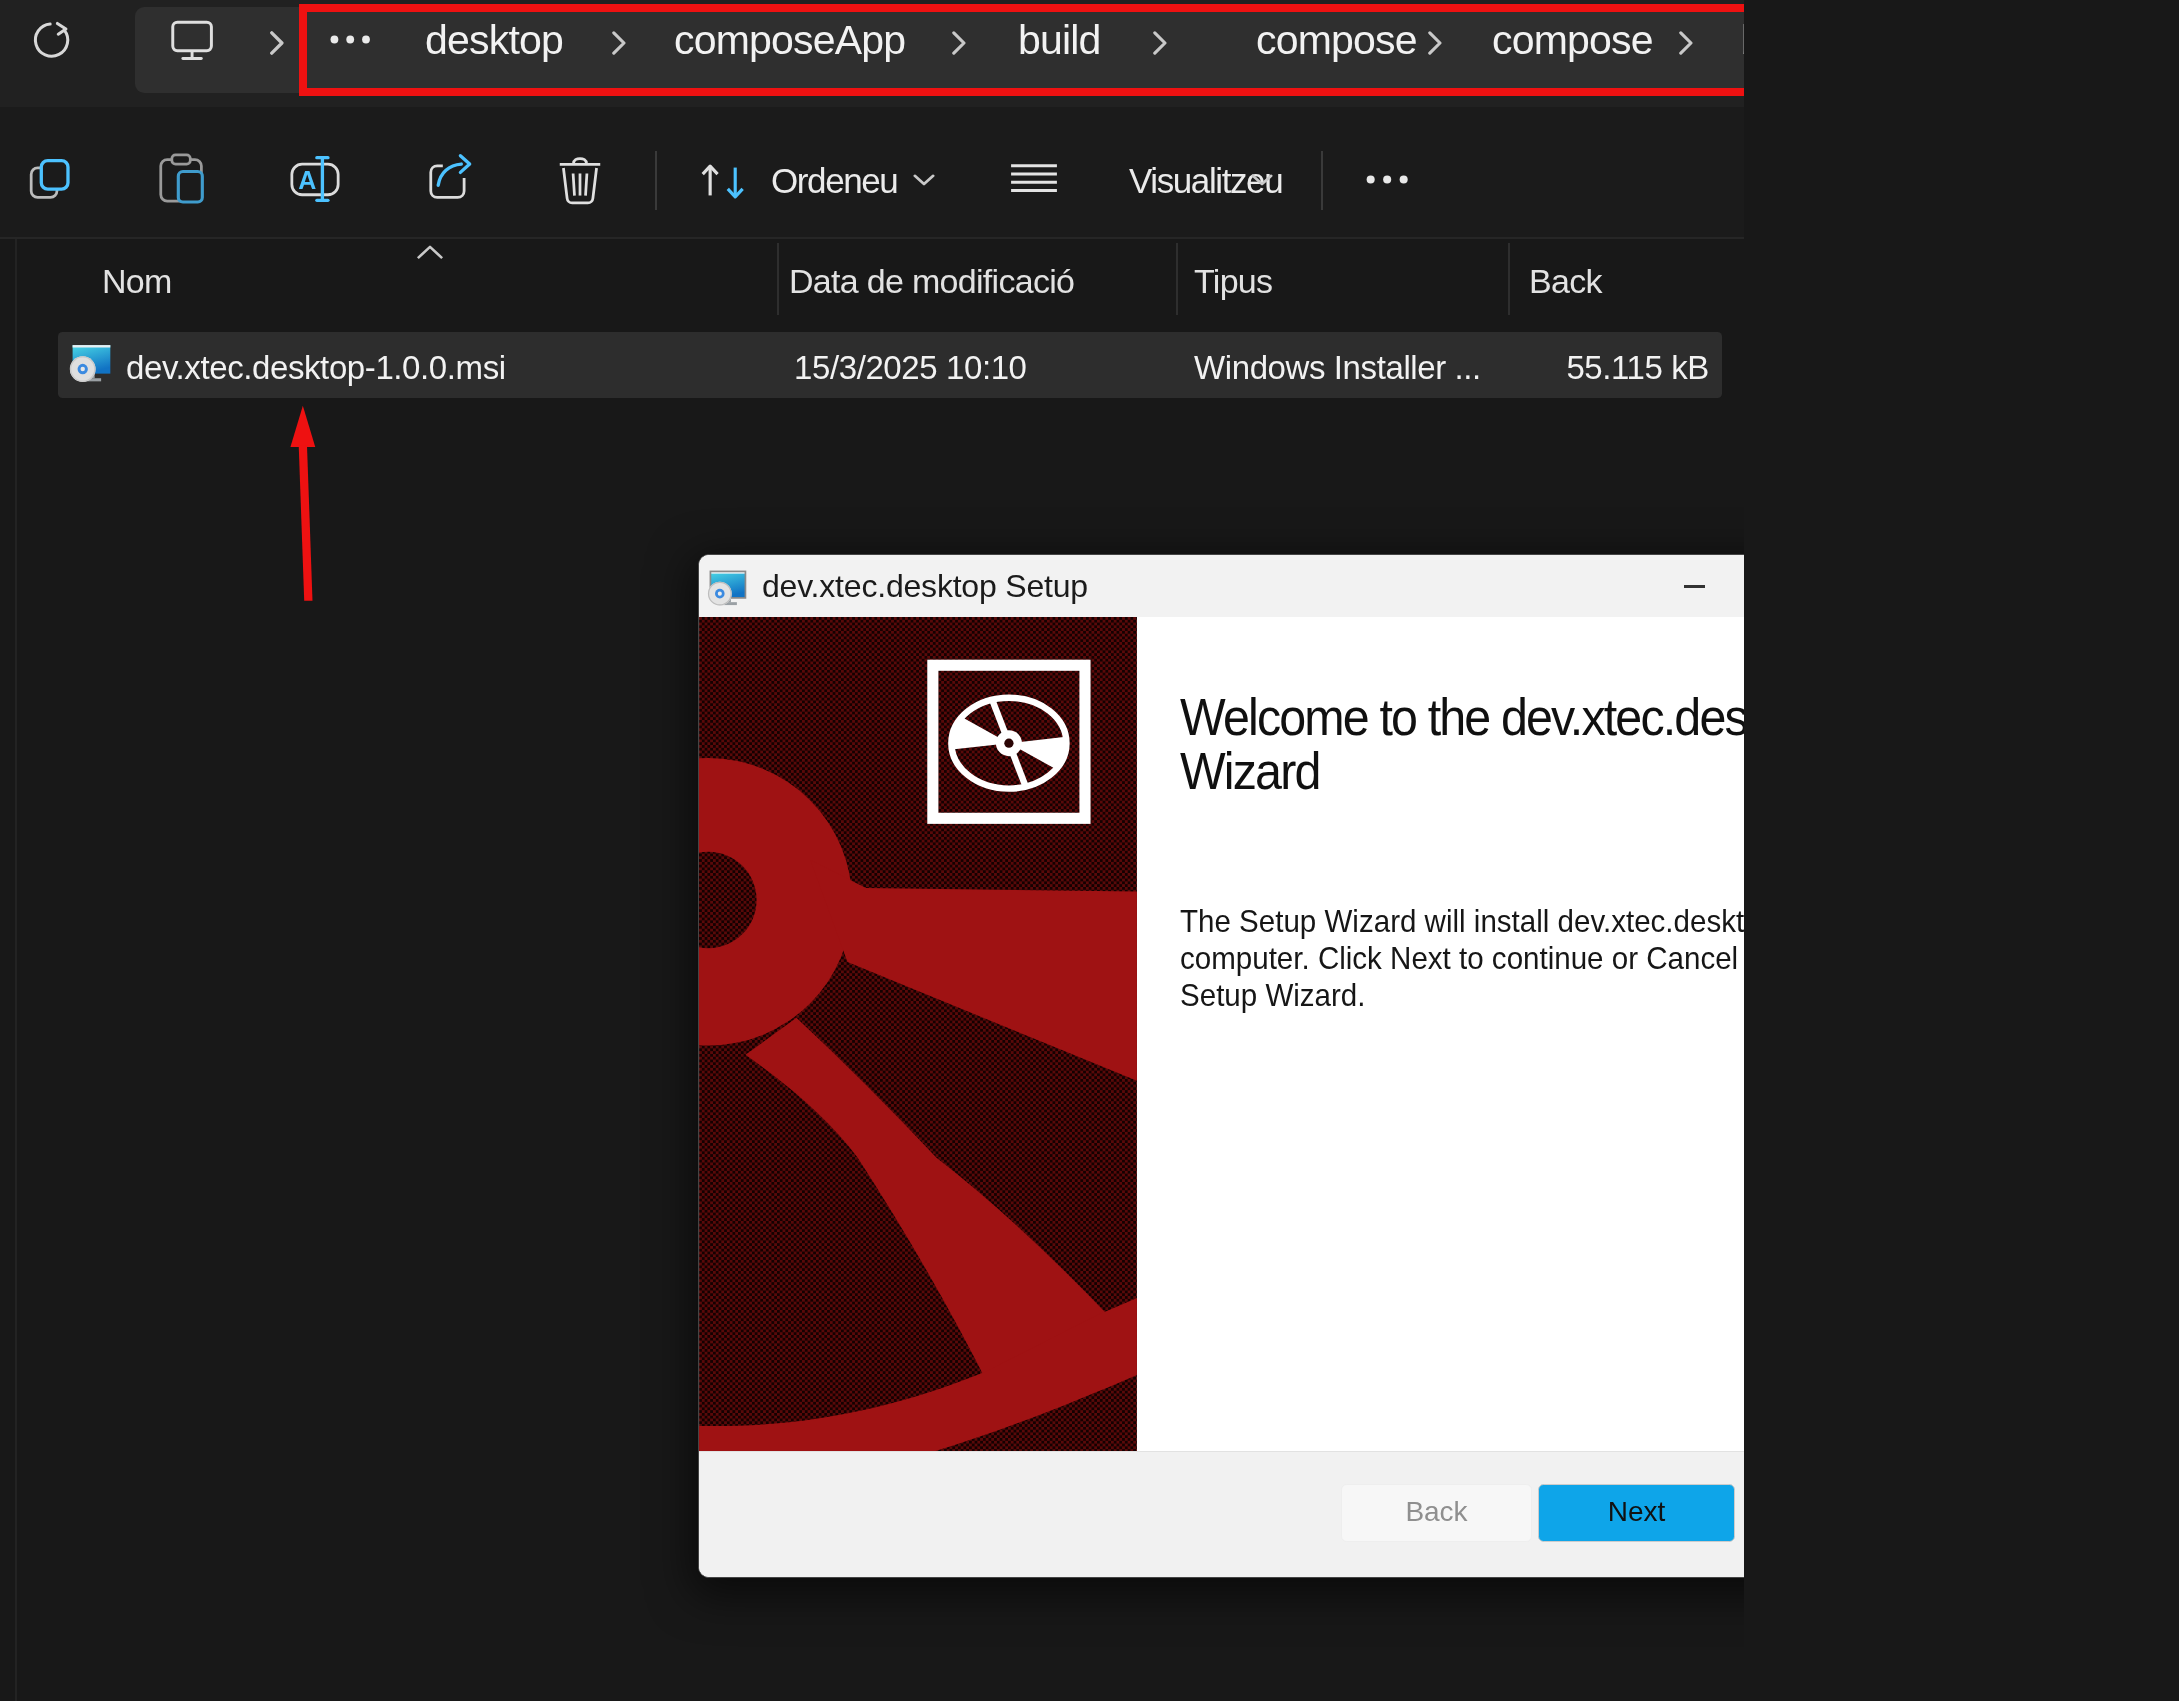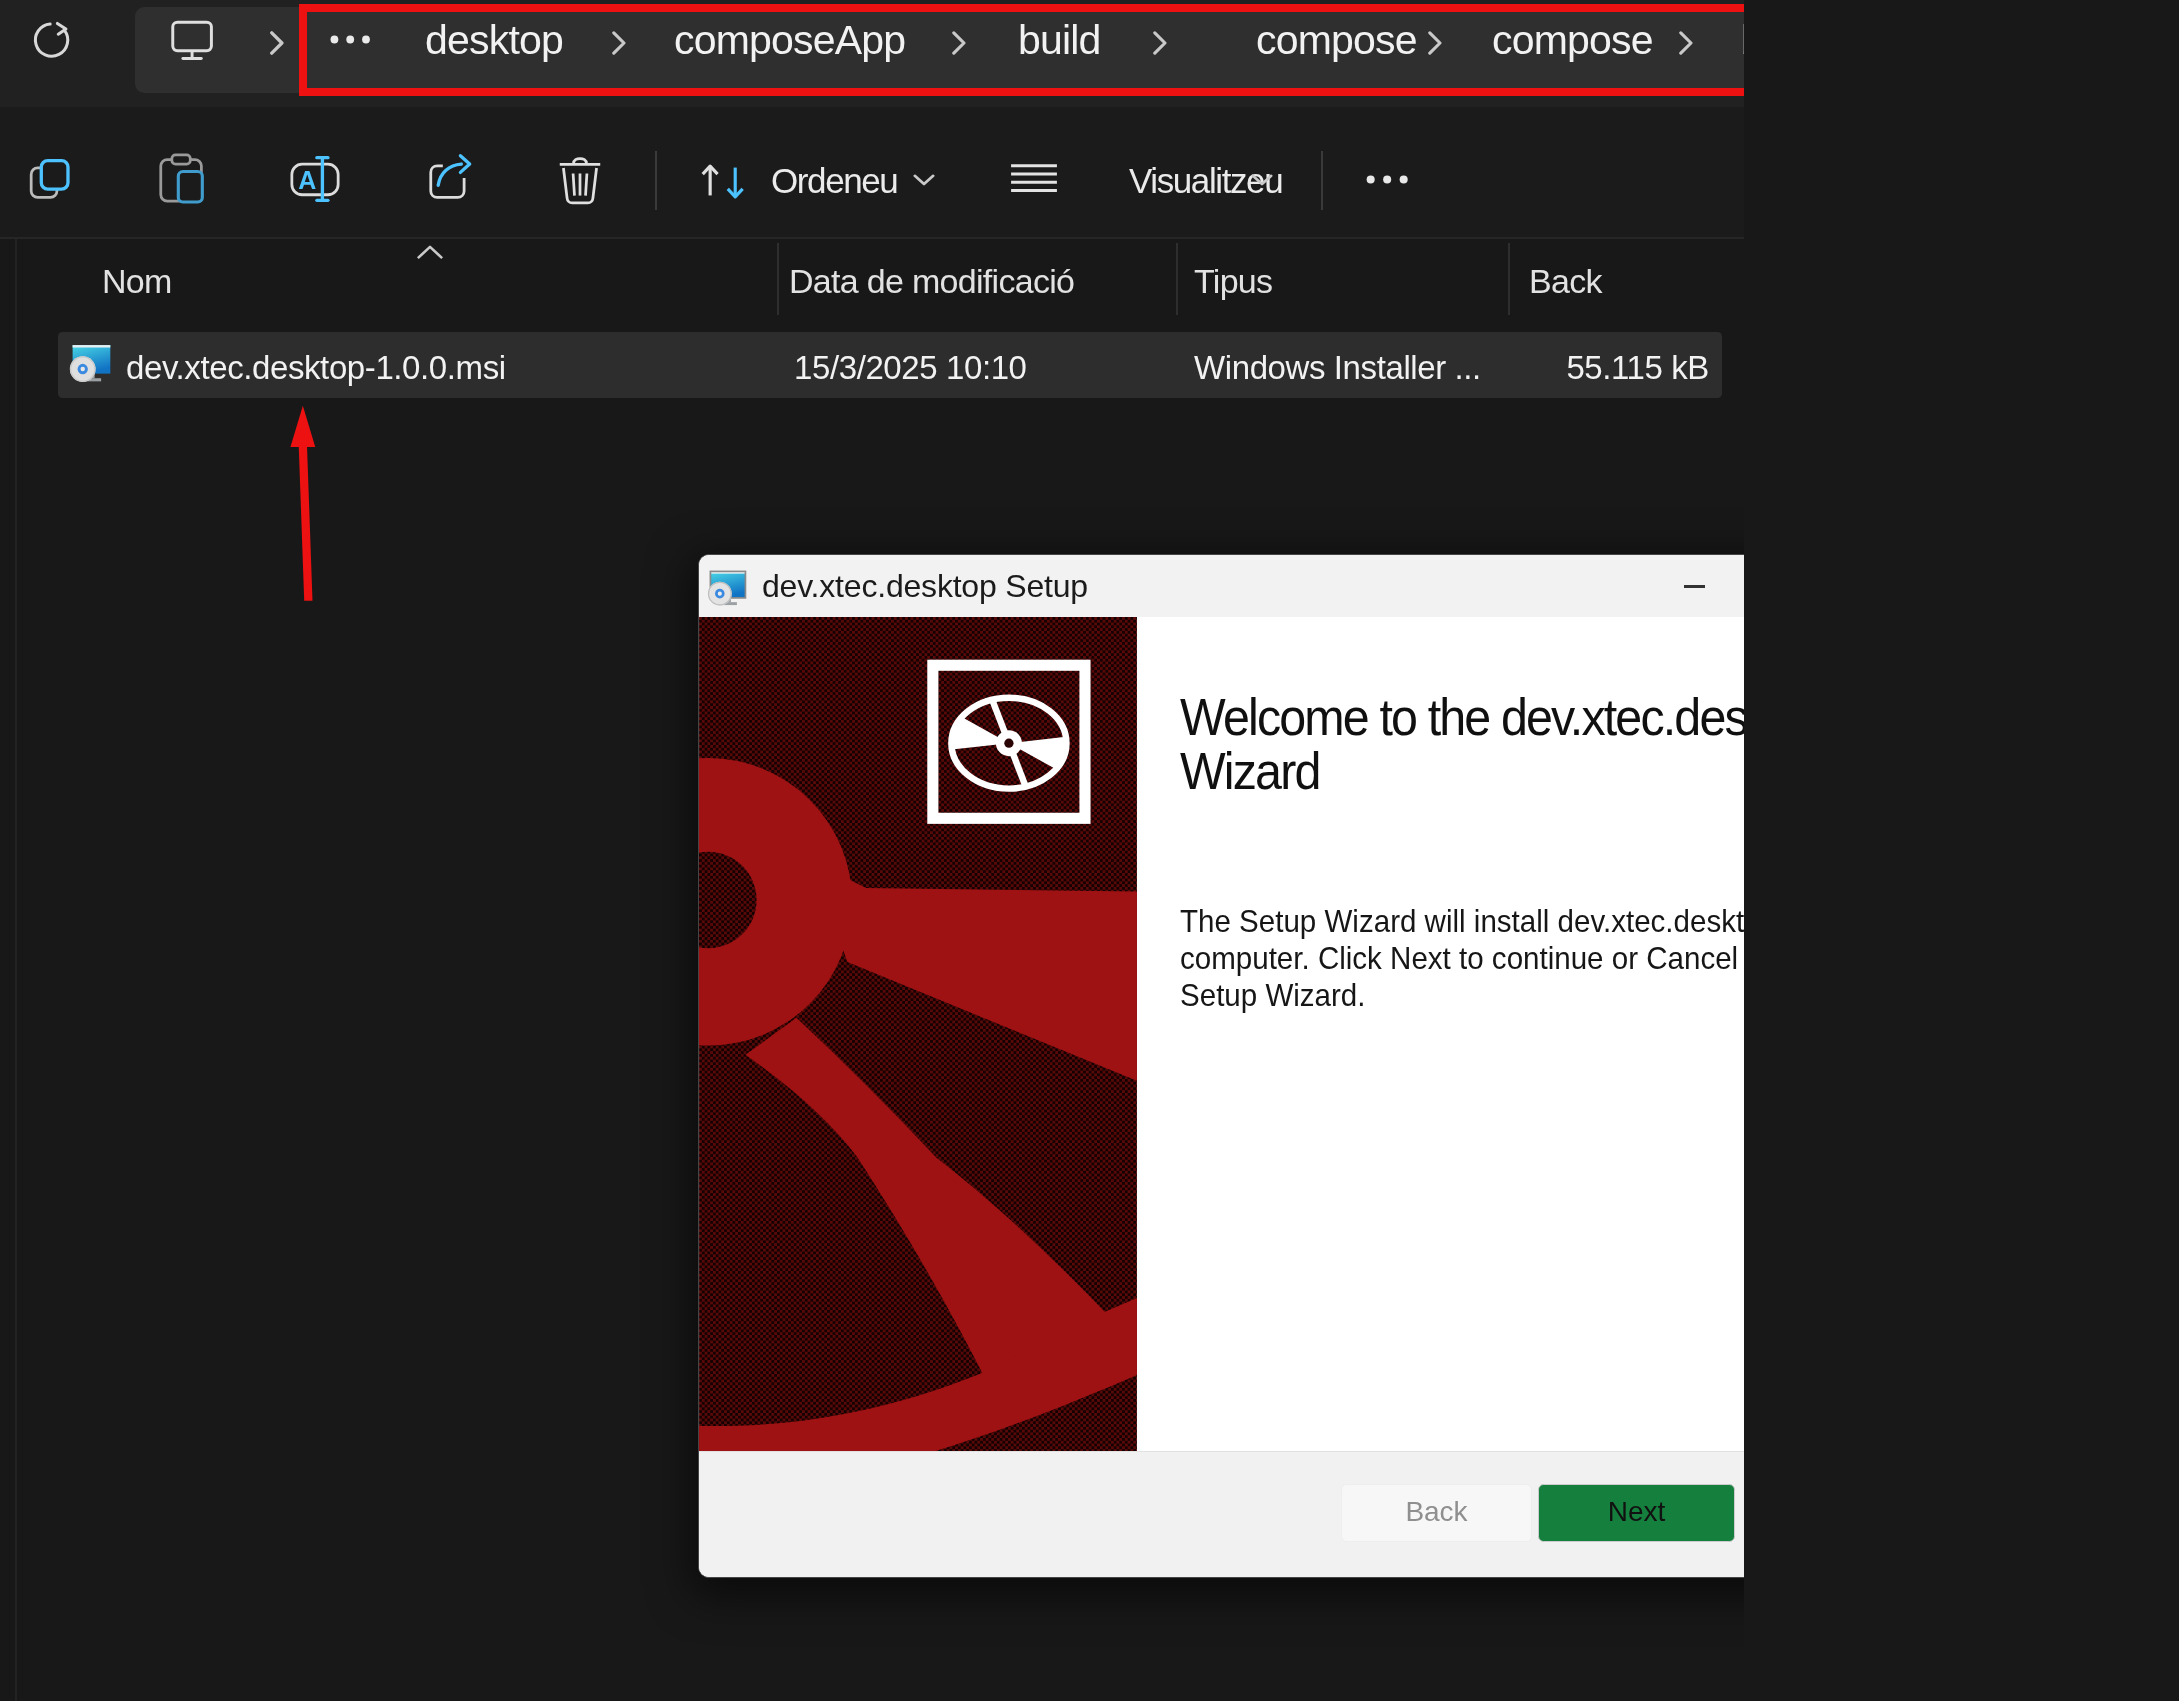--- a/index.html
+++ b/index.html
@@ -231,18 +231,18 @@
         <circle r="14" fill="#ffffff"></circle>
         <circle r="5" fill="#2a0404"></circle>
       </g>
     </svg>
 
     <div class="abs" style="left:481px;top:135px;width:872px;font-size:52px;line-height:54px;color:#101010;letter-spacing:-2px;transform:scaleX(0.931);transform-origin:0 0;">Welcome to the dev.xtec.desktop Setup<br>Wizard</div>
     <div class="abs" style="left:481px;top:348px;width:835px;font-size:32px;line-height:37px;color:#161616;letter-spacing:0;transform:scaleX(0.923);transform-origin:0 0;">The Setup Wizard will install dev.xtec.desktop on your<br>computer. Click Next to continue or Cancel to exit the<br>Setup Wizard.</div>
 
     <div class="abs" style="left:0;top:896px;width:1315px;height:128px;background:#f1f1f1;border-top:1.9px solid #e2e2e2;"></div>
     <div class="abs" style="left:642px;top:929px;width:191px;height:58px;background:#f7f7f7;border:1.9px solid #eeeeee;border-radius:5.6px;font-size:28px;line-height:54px;color:#8f8f8f;text-align:center;">Back</div>
-    <div class="abs" style="left:839px;top:929px;width:197px;height:58px;background:#15803d;border:1.9px solid #cccccc;border-radius:5.6px;font-size:28px;line-height:54px;color:#111;text-align:center;">Next</div>
+    <div class="abs" style="left:839px;top:929px;width:197px;height:58px;background:#0ea5e9;border:1.9px solid #cccccc;border-radius:5.6px;font-size:28px;line-height:54px;color:#111;text-align:center;">Next</div>
     <div class="abs" style="left:1083px;top:929px;width:195px;height:58px;background:#fdfdfd;border:2.3px solid #2b82bb;border-radius:16px;font-size:28px;line-height:53px;color:#111;text-align:center;">Cancel</div>
   </div>
 
 </div>
 
 
 </body></html>

